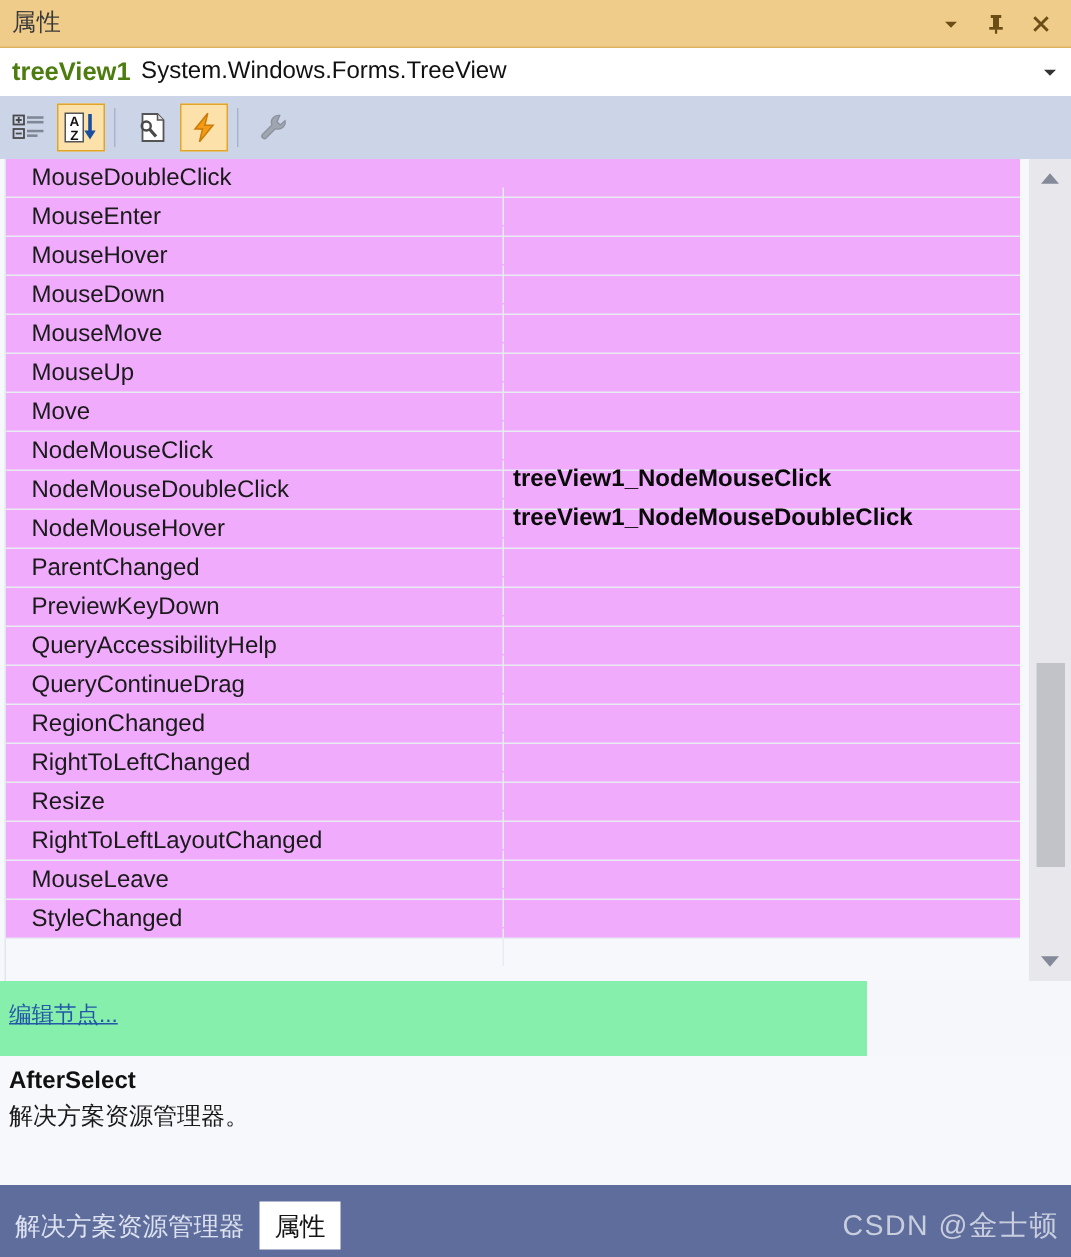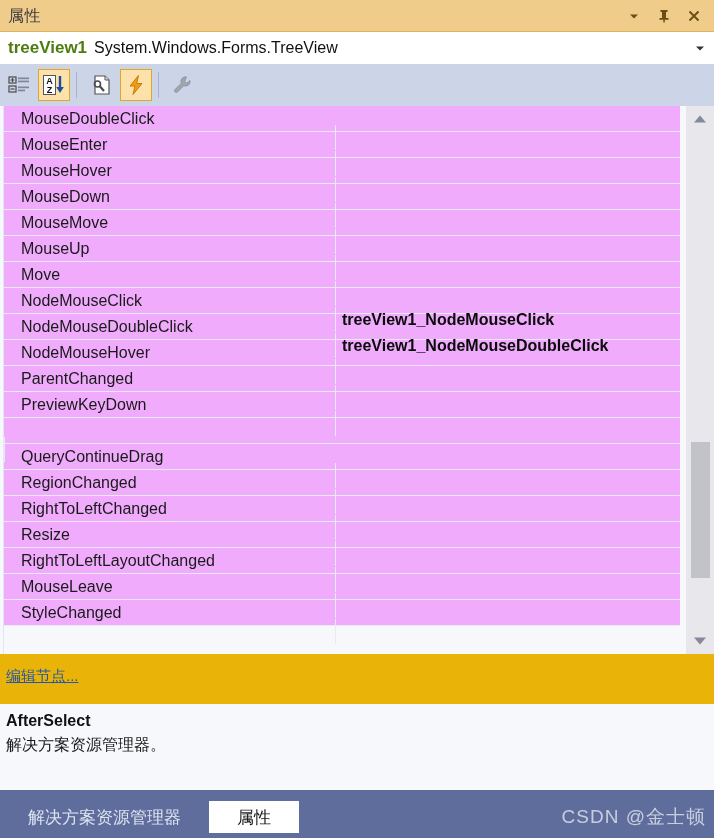--- a/index.html
+++ b/index.html
@@ -196,22 +196,22 @@
     width: 19px;
     height: 136px;
     background: #c2c3c9;
     cursor: default;
   }
 
   
   .linkpanel {
     position: absolute;
     left: 0; top: 654px;
-    width: 714px; height: 50px;
-    background: #eab308;
+    width: 578px; height: 50px;
+    background: #86efac;
     box-sizing: border-box;
     padding: 13px 0 0 6px;
   }
   .editlink {
     font-size: 15px;
     color: #2358a8;
     text-decoration: underline;
     cursor: pointer;
     display: inline-block;
   }
@@ -243,21 +243,21 @@
     position: absolute;
     left: 0; bottom: 0;
     width: 714px; height: 48px;
     background: #5e6d9c;
     display: flex;
     align-items: flex-end;
     box-sizing: border-box;
   }
   .tab {
     height: 32px;
-    padding: 0 28px;
+    padding: 0 10px;
     display: flex;
     align-items: center;
     font-size: 17px;
     box-sizing: border-box;
     cursor: default;
     margin-bottom: 5px;
   }
   .tab.inactive {
     color: #dde2f0;
     background: transparent;
@@ -411,20 +411,21 @@
         </div>
         <div class="row">
           <div class="cell-name">ParentChanged</div>
           <div class="cell-value"></div>
         </div>
         <div class="row">
           <div class="cell-name">PreviewKeyDown</div>
           <div class="cell-value"></div>
         </div>
         <div class="row">
+          <div class="cell-name">QueryAccessibilityHelp</div>
           <div class="cell-value"></div>
         </div>
         <div class="row">
           <div class="cell-name">QueryContinueDrag</div>
           <div class="cell-value"></div>
         </div>
         <div class="row">
           <div class="cell-name">RegionChanged</div>
           <div class="cell-value"></div>
         </div>

